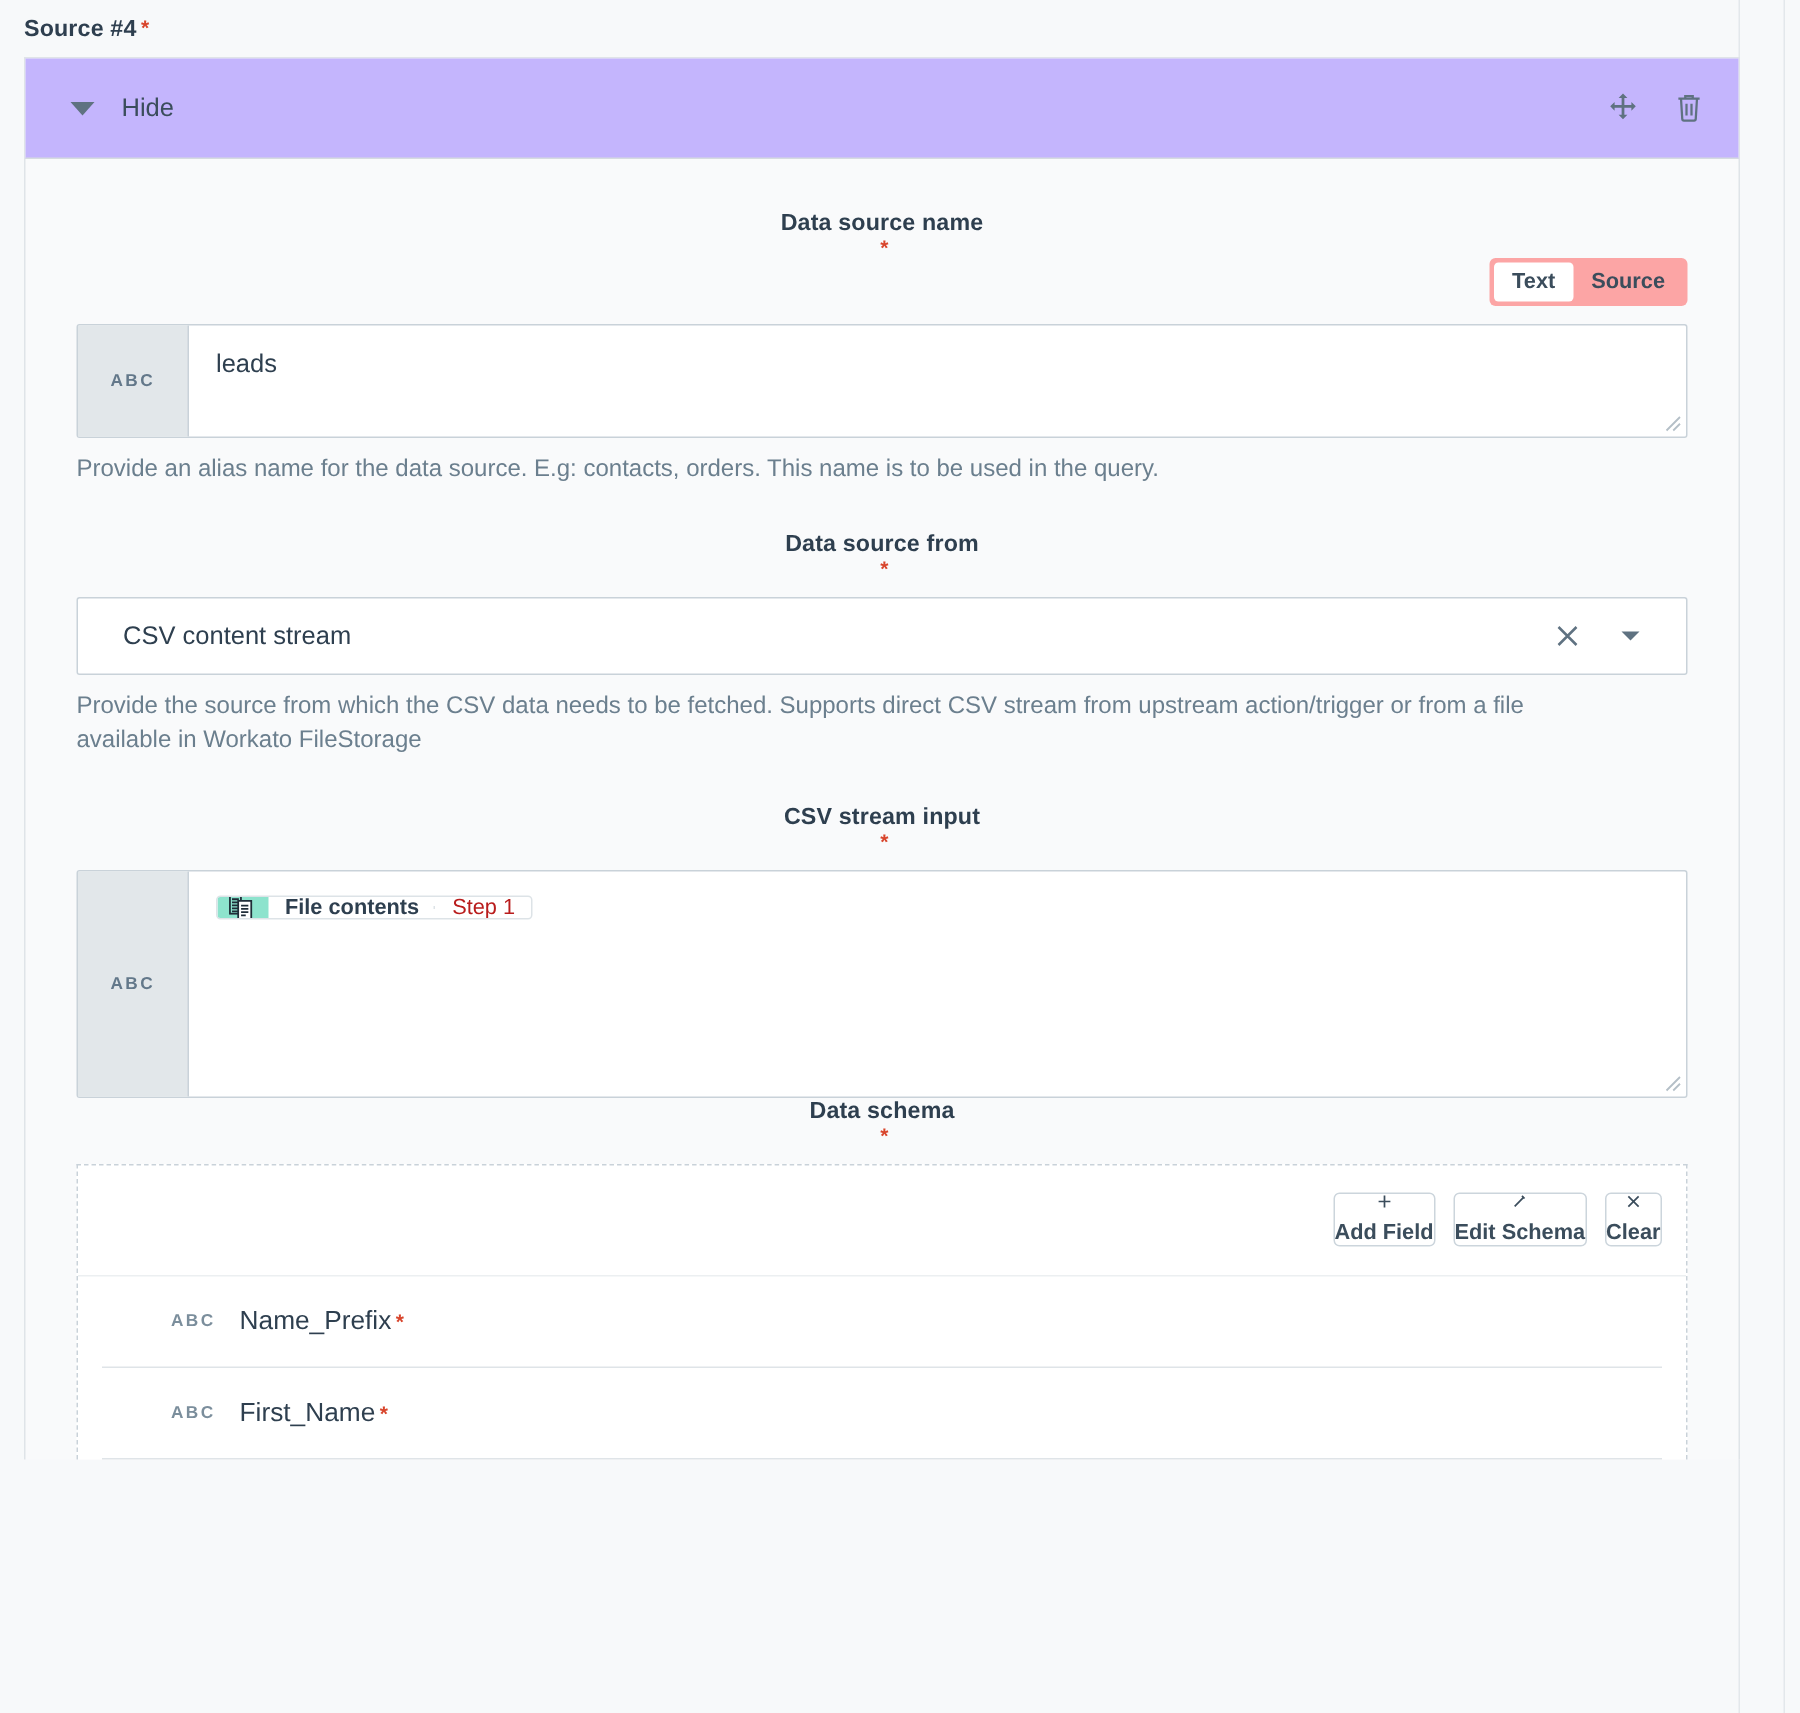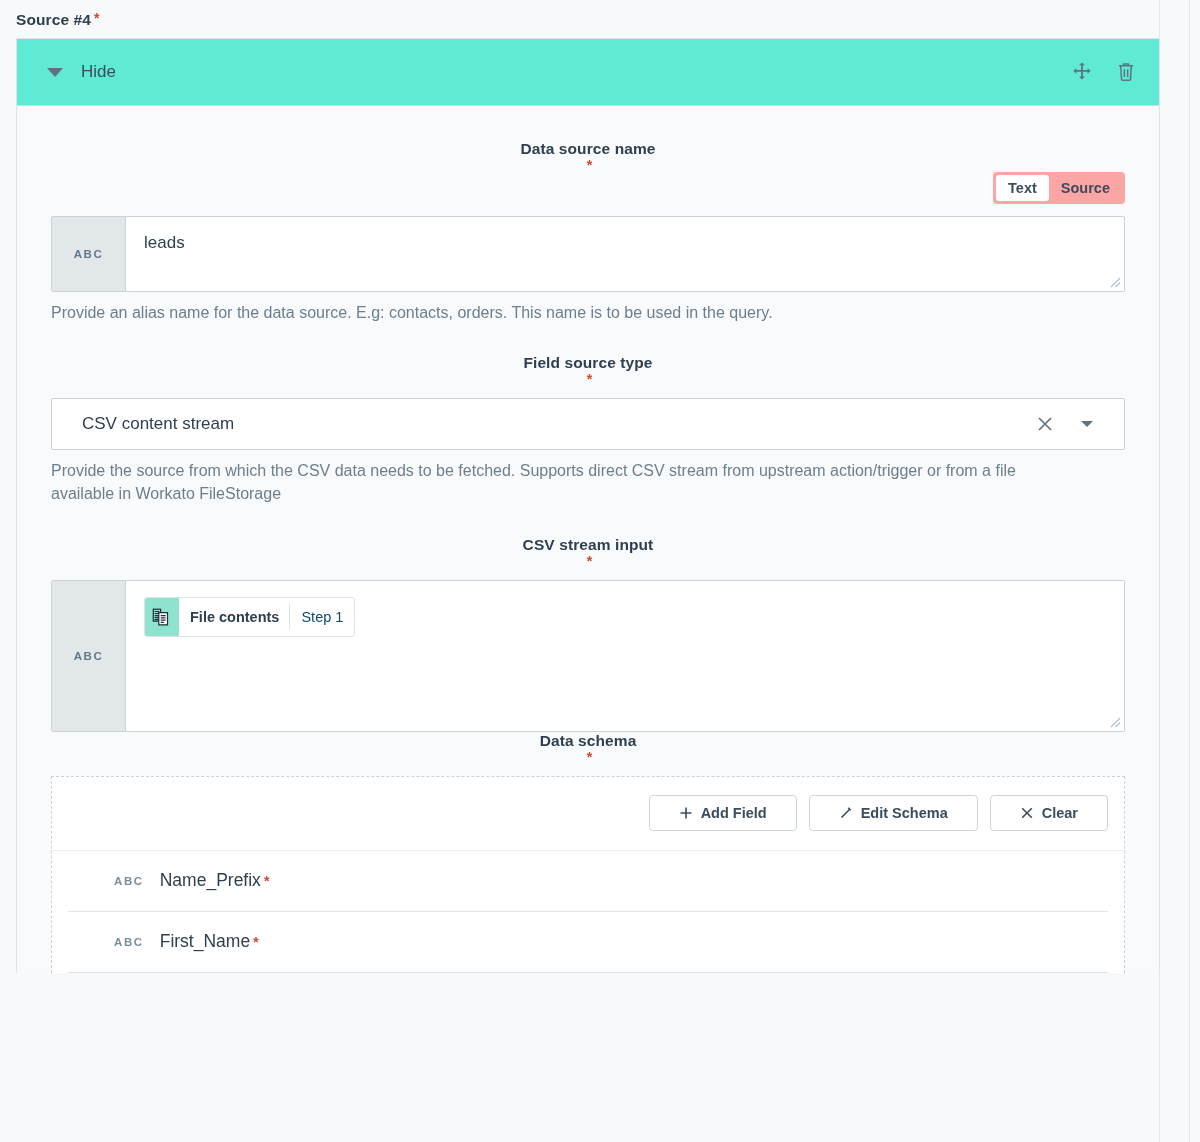--- a/index.html
+++ b/index.html
@@ -29,21 +29,21 @@
 
   .card {
     margin-left: 16px;
     width: 1144px;
     border: 1px solid #dfe4e8;
     border-bottom: none;
     background: #f9fafb;
   }
 
   .card-head {
-    background: #5eead4;
+    background: #c4b5fd;
     height: 67px;
     display: flex;
     align-items: center;
     padding: 0 20px 0 30px;
     border-bottom: 1px solid #d5dbe0;
   }
   .caret {
     width: 0; height: 0;
     border-left: 8px solid transparent;
     border-right: 8px solid transparent;
@@ -109,45 +109,45 @@
     height: 52px;
     display: flex; align-items: center;
     padding: 0 16px 0 30px;
   }
   .select-value { font-size: 17px; color: #2e3f4f; }
   .select-ctrls { margin-left: auto; display: flex; align-items: center; gap: 16px; padding-right: 8px; }
 
   .pill {
     display: inline-flex; align-items: stretch;
     border: 1px solid #dde3e7; background: #fff; border-radius: 3px;
-    height: 40px; overflow: hidden;
+    height: 16px; overflow: hidden;
   }
   .pill-ico {
     width: 34px; background: #8de3cd; display: flex; align-items: center; justify-content: center;
   }
   .pill-txt { display: flex; align-items: center; padding: 0 10px 0 11px; font-size: 14.5px; font-weight: bold; color: #2e3f4f; }
   .pill-sep { width: 1px; background: #dde3e7; margin: 6px 0; }
-  .pill-step { display: flex; align-items: center; padding: 0 11px; font-size: 14.5px; color: #0c4a6e; }
+  .pill-step { display: flex; align-items: center; padding: 0 11px; font-size: 14.5px; color: #b91c1c; }
 
   .schema-box {
     margin-top: 12px;
     border: 1px dashed #c9d2d9;
     background: #fff;
     border-bottom: none;
   }
   .schema-toolbar {
     height: 74px; display: flex; align-items: center; justify-content: flex-end;
     padding-right: 16px; gap: 12px;
     border-bottom: 1px solid #eceff1;
   }
   .sbtn {
     display: inline-flex; align-items: center; gap: 8px;
     border: 1px solid #ccd5dc; background: #fff; border-radius: 4px;
-    height: 36px; padding: 0 29px;
-    font-size: 14.5px; font-weight: bold; color: #3b4d5c; cursor: pointer;
+    height: 36px; padding: 0 0;
+    font-size: 14.5px; font-weight: bold; color: #3b4d5c; cursor: pointer; flex-direction: column;
   }
   .srow {
     height: 61px; display: flex; align-items: center;
     padding-left: 46px; border-bottom: 1px solid #dfe4e8;
     margin: 0 16px 0 16px;
   }
   .srow-tag { font-size: 11.5px; letter-spacing: 1.6px; color: #7b8e9c; font-weight: bold; margin-right: 16px; }
   .srow-name { font-size: 17.5px; color: #2e3f4f; }
 </style>
 </head>
@@ -198,21 +198,21 @@
           <div class="input-body">leads</div>
           <svg class="grip" viewBox="0 0 14 14" stroke="#b4bfc7" stroke-width="1.2">
               <path d="M13 4L4 13M13 8.5L8.5 13"></path>
             </svg>
         </div>
         <div class="help">Provide an alias name for the data source. E.g: contacts, orders. This name is to be used in the query.</div>
       </div>
 
       <div class="field">
         <div class="field-label-row">
-          <span class="field-label">Field source type</span>
+          <span class="field-label">Data source from</span>
             <span class="req">*</span>
         </div>
         <div class="select">
           <span class="select-value">CSV content stream</span>
           <div class="select-ctrls">
             <span class="icon-btn">
               <svg width="20" height="20" viewBox="0 0 20 20" stroke="#5f7281" stroke-width="1.7">
                   <path d="M4 4l12 12M16 4L4 16"></path>
                 </svg>
             </span>

